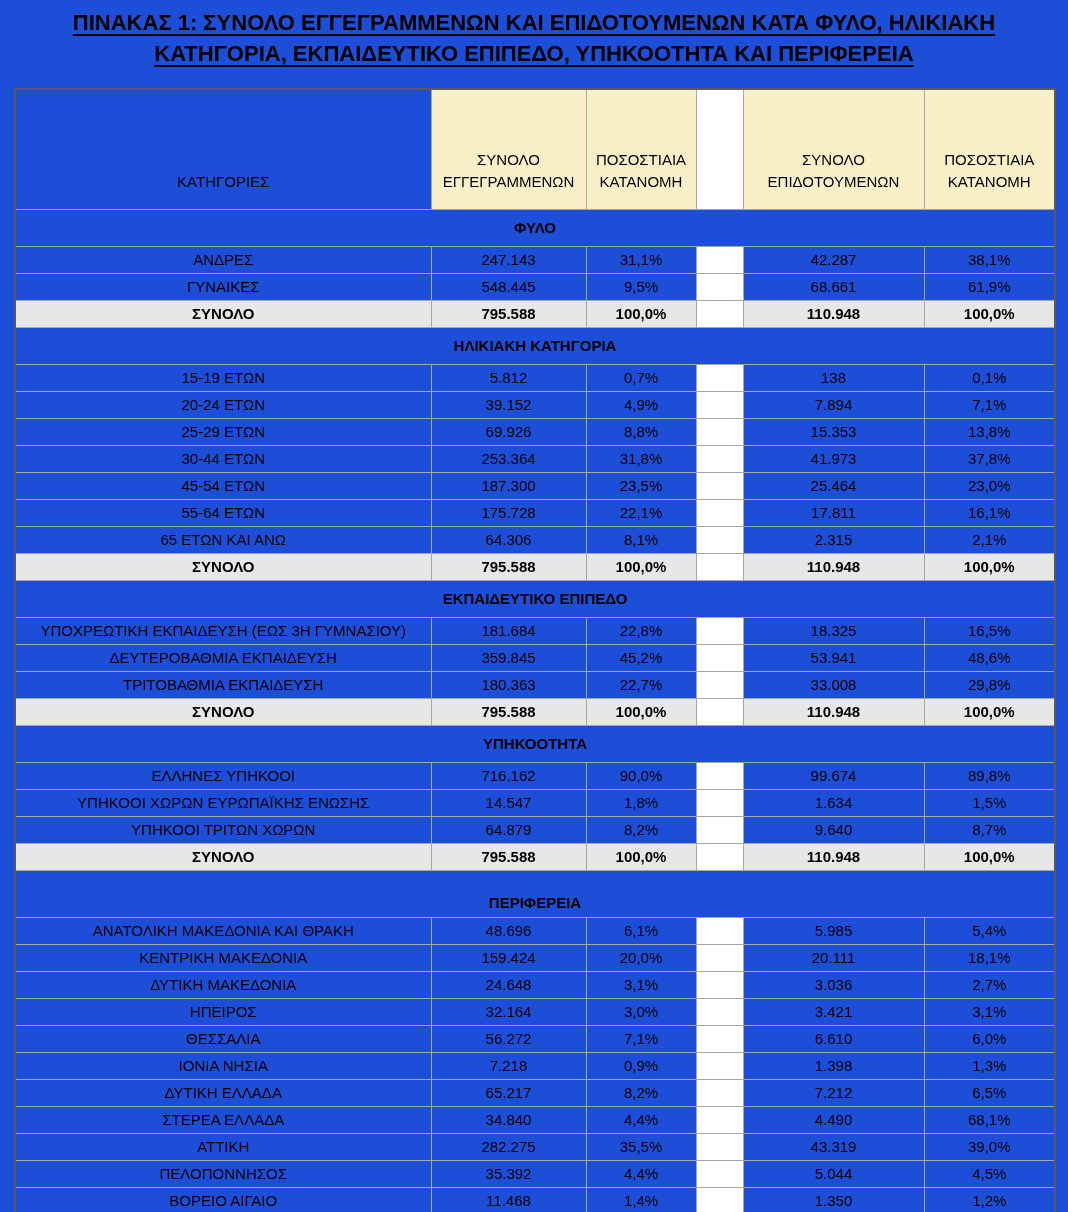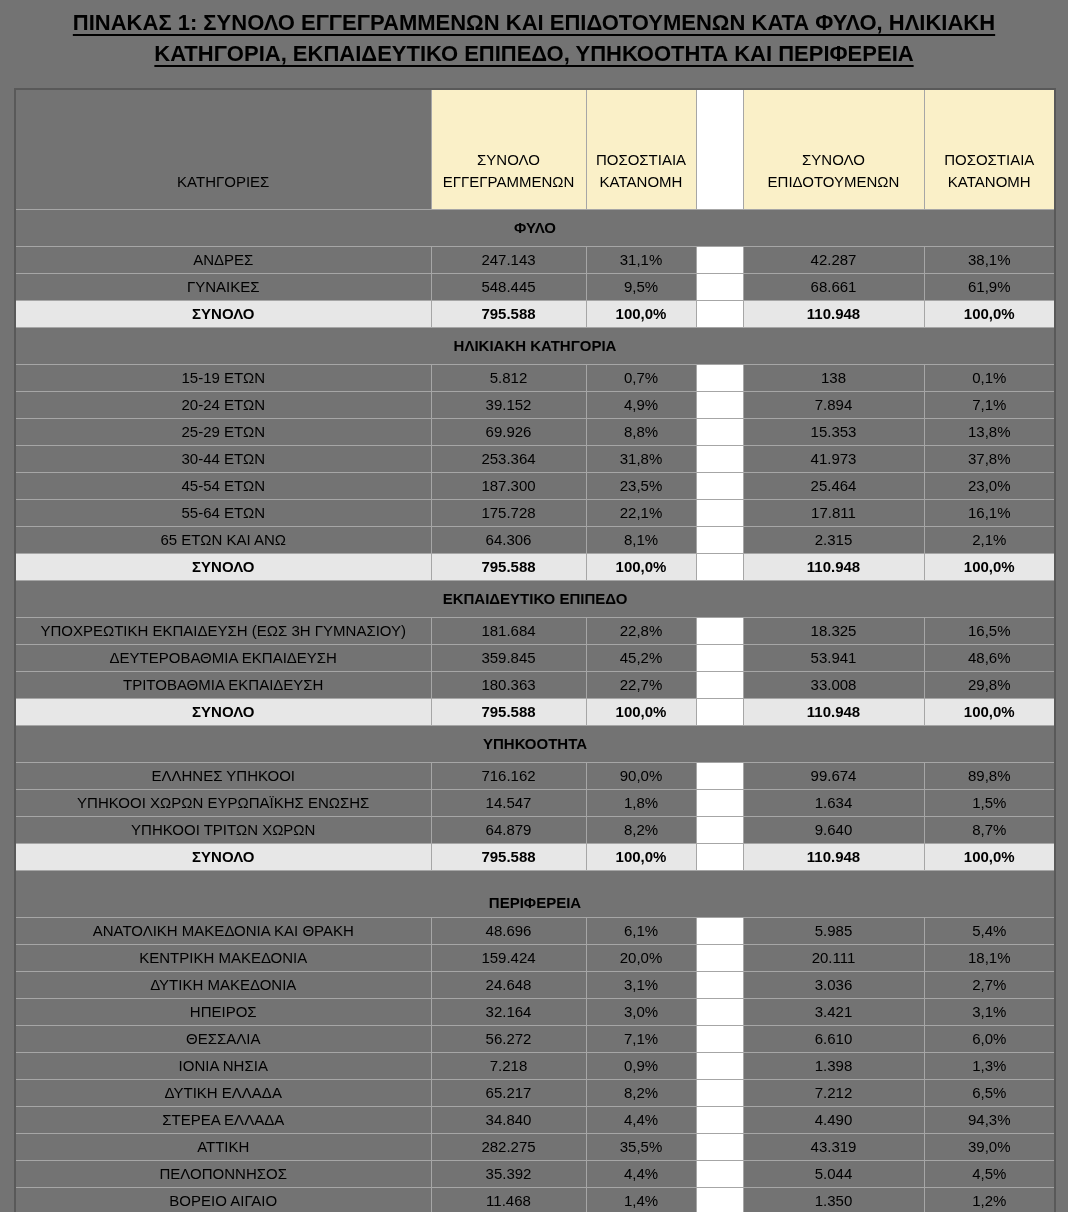--- a/index.html
+++ b/index.html
@@ -3,21 +3,21 @@
 <meta charset="utf-8">
 <style>
   :root{
     --header-fill:#FAF0C8;
     --total-fill:#E7E7E7;
     --grid:#A6A6A6;
     --outer:#595959;
   }
   html,body{margin:0;padding:0;background:#fff;}
   .page{
-    width:1068px;height:1212px;background:#737373;color:#000;
+    width:1068px;height:1212px;background:#1d4ed8;color:#000;
     font-family:"Liberation Sans", sans-serif;
     box-sizing:border-box;overflow:hidden;
   }
   .title-block{margin-top:7px;text-align:center;}
   .title-line{font-size:22px;font-weight:bold;line-height:31px;}
   .title-line span{
     text-decoration:underline;
     text-decoration-thickness:2px;
     text-underline-offset:4px;
   }
@@ -315,21 +315,21 @@
           <td class="spacer"></td>
           <td>7.212</td>
           <td>6,5%</td>
         </tr>
         <tr>
           <td>ΣΤΕΡΕΑ ΕΛΛΑΔΑ</td>
           <td>34.840</td>
           <td>4,4%</td>
           <td class="spacer"></td>
           <td>4.490</td>
-          <td>94,3%</td>
+          <td>68,1%</td>
         </tr>
         <tr>
           <td>ΑΤΤΙΚΗ</td>
           <td>282.275</td>
           <td>35,5%</td>
           <td class="spacer"></td>
           <td>43.319</td>
           <td>39,0%</td>
         </tr>
         <tr>

